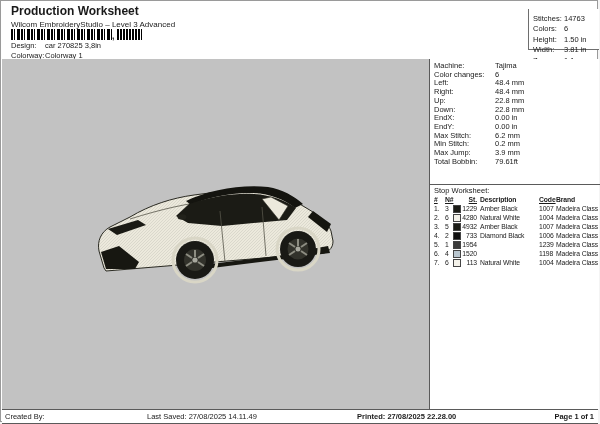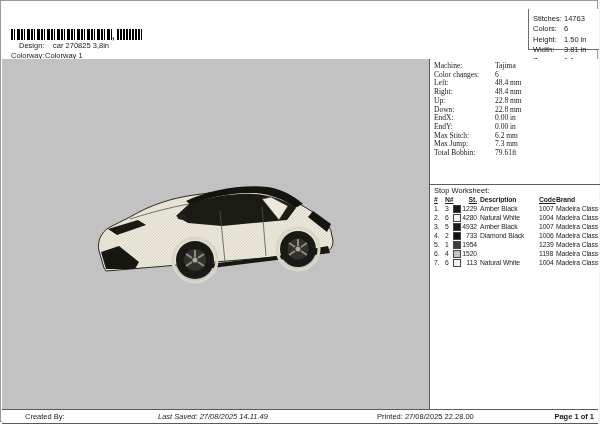--- a/index.html
+++ b/index.html
@@ -15,21 +15,21 @@
   }
   
   .title{position:absolute;left:10px;top:3px;font-size:12px;font-weight:bold;white-space:nowrap;}
   .subtitle{position:absolute;left:10px;top:19px;font-size:8px;white-space:nowrap;}
   .barcode{position:absolute;left:10px;top:28px;height:11px;display:flex;align-items:flex-end;}
   .bars1{width:101px;height:11px;
     background:repeating-linear-gradient(90deg,#000 0 2px,#fff 2px 3px,#000 3px 4px,#fff 4px 6px,#000 6px 9px,#fff 9px 10px);}
   .bars2{width:25px;height:11px;margin-left:2px;
     background:repeating-linear-gradient(90deg,#000 0 2px,#fff 2px 3px,#000 3px 5px,#fff 5px 6px);}
   .bc-comma{font-size:9px;font-weight:bold;line-height:7px;}
-  .kv-design{position:absolute;left:10px;top:40px;font-size:7.5px;white-space:nowrap;margin-left:8px;}
+  .kv-design{position:absolute;left:10px;top:40px;font-size:7.5px;white-space:nowrap;}
   .kv-colorway{position:absolute;left:10px;top:50px;font-size:7.5px;white-space:nowrap;}
   .kv-label{display:inline-block;width:32px;}
   
   .statsbox{
     position:absolute;left:527px;top:8px;width:71px;height:41px;
     border-left:1px solid #6e6e6e;border-bottom:1px solid #6e6e6e;box-sizing:border-box;
     background:#fff;padding-top:5px;
   }
   .statsbox .row{display:flex;height:10.4px;font-size:7.5px;padding-left:4px;}
   .statsbox .lbl{width:31px;}
@@ -37,21 +37,21 @@
   .canvas{
     position:absolute;left:1px;top:58px;width:427px;height:350px;
     background:#c2c2c2;
   }
   .car{position:absolute;left:90px;top:112px;width:250px;height:122px;}
   
   .panel{
     position:absolute;left:428px;top:58px;width:170px;height:350px;
     background:#fff;border-left:1px solid #5a5a5a;box-sizing:border-box;
   }
-  .machine{position:absolute;left:4px;top:2px;width:162px;font-family:Liberation Serif, serif;}
+  .machine{position:absolute;left:4px;top:2px;width:162px;}
   .machine .row{display:flex;height:8.72px;font-size:7.5px;white-space:nowrap;}
   .machine .lbl{width:61px;flex:none;}
   .divider{position:absolute;left:0;top:125px;width:170px;border-top:1px solid #5a5a5a;}
   .stopseq-title{position:absolute;left:4px;top:127px;font-size:7.5px;}
   .seqtable{position:absolute;left:4px;top:136px;width:164px;}
   .seqrow{display:flex;align-items:center;height:9px;font-size:6.8px;white-space:nowrap;letter-spacing:-0.1px;}
   .seqrow .c-num{width:11px;flex:none;}
   .seqrow .c-n{width:8px;flex:none;}
   .seqrow .c-sw{width:9px;flex:none;display:flex;align-items:center;}
   .seqrow .c-st{width:15px;flex:none;text-align:right;margin-right:3px;}
@@ -60,31 +60,33 @@
   .seqrow .c-brand{flex:1;overflow:hidden;}
   .seqhead{height:9px;font-weight:bold;}
   .seqhead span{text-decoration:underline;}
   .swatch{width:6px;height:6px;border:1px solid #444;box-sizing:content-box;background:#fff;}
   
   .footer{
     position:absolute;left:1px;top:408px;width:596px;height:13px;
     border-top:1px solid #5a5a5a;border-bottom:1px solid #5a5a5a;
     background:#fff;font-size:7.5px;
   }
-  .footer .f{position:absolute;top:2px;white-space:nowrap;margin-left:20px;}
+  .footer .f{position:absolute;top:2px;white-space:nowrap;}
   .f-created{left:3px;}
-  .f-saved{left:136px;font-style:italic;}
-  .f-printed{left:355px;}
+  .f-saved{left:145px;}
+  .f-printed{left:355px;font-weight:bold;}
   .f-page{right:4px;font-weight:bold;}
 </style>
 </head>
 <body>
 
 <div class="page">
 
+  <div class="title">Production Worksheet</div>
+  <div class="subtitle">Wilcom EmbroideryStudio – Level 3 Advanced</div>
 
   <div class="barcode">
     <div class="bars1"></div>
     <div class="bc-comma">,</div>
     <div class="bars2"></div>
   </div>
 
   <div class="kv-design">
     <span class="kv-label">Design:</span>
     <span>car 270825 3,8in</span>
@@ -220,22 +222,26 @@
         </div>
       <div class="row">
           <span class="lbl">EndY:</span>
           <span>0.00 in</span>
         </div>
       <div class="row">
           <span class="lbl">Max Stitch:</span>
           <span>6.2 mm</span>
         </div>
       <div class="row">
+          <span class="lbl">Min Stitch:</span>
+          <span>0.2 mm</span>
+        </div>
+      <div class="row">
           <span class="lbl">Max Jump:</span>
-          <span>7.3 mm</span>
+          <span>3.9 mm</span>
         </div>
       <div class="row">
           <span class="lbl">Total Bobbin:</span>
           <span>79.61ft</span>
         </div>
     </div>
 
     <div class="divider"></div>
     <div class="stopseq-title">Stop Worksheet:</div>
 

